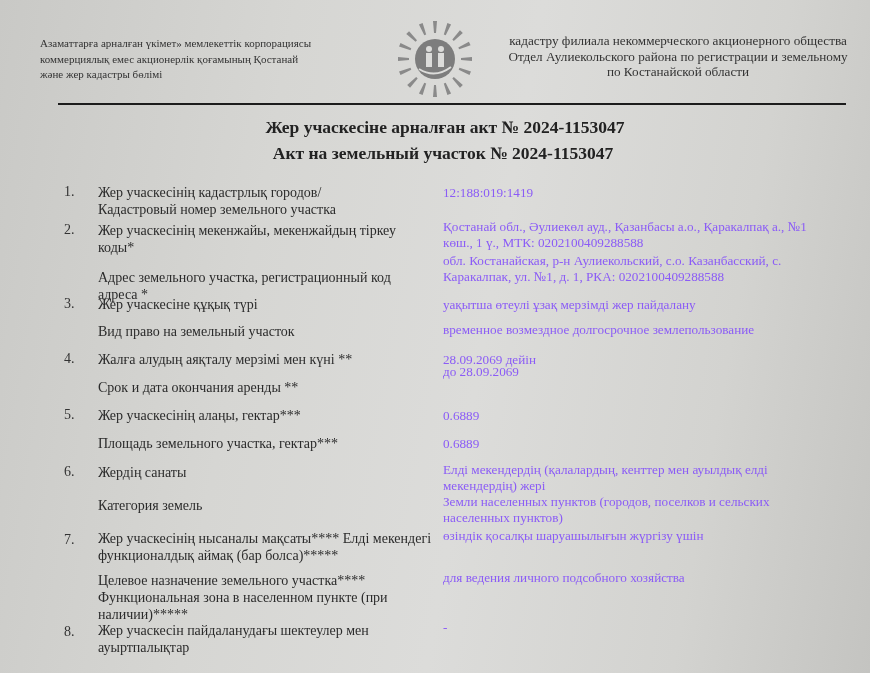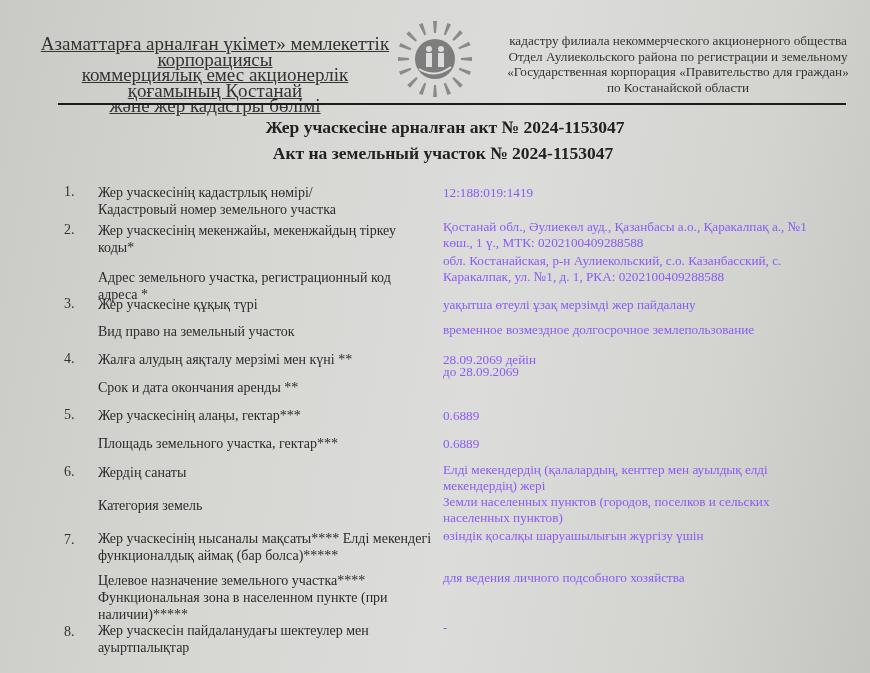--- a/index.html
+++ b/index.html
@@ -7,21 +7,21 @@
     width: 870px; height: 673px; overflow: hidden;
     background: linear-gradient(100deg, #c9c9c6 0%, #d6d6d3 30%, #dcdcda 55%, #d3d3d0 80%, #c4c4c1 100%);
     font-family: "Liberation Serif", "DejaVu Serif", serif;
     color: #2a2a2a;
     position: relative;
   }
   .page { position: absolute; left: 0; top: 0; width: 870px; height: 673px; }
 
   .hdr-left {
     position: absolute; left: 40px; top: 36px; width: 350px;
-    text-align: center; font-size: 19px; line-height: 15.5px; color: #333; text-decoration: underline;
+    font-size: 11px; line-height: 15.5px; color: #333;
   }
   .hdr-right {
     position: absolute; left: 498px; top: 33px; width: 360px;
     text-align: center; font-size: 13.2px; line-height: 15.5px; color: #333;
   }
   .logo {
     position: absolute; left: 398px; top: 18px; width: 74px; height: 82px;
   }
   .rule {
     position: absolute; left: 58px; top: 103px; width: 788px; height: 2px;
@@ -80,32 +80,31 @@
         <path d="M-9,-6 L-3,-6 L-3,8 L-9,8 Z" fill="#dcdcda"></path>
         <path d="M3,-6 L9,-6 L9,8 L3,8 Z" fill="#dcdcda"></path>
         <path d="M-16,10 Q0,20 16,8" stroke="#dcdcda" stroke-width="2" fill="none"></path>
       </g>
     </svg>
   </div>
 
   <div class="hdr-right">
     <div>кадастру филиала некоммерческого акционерного общества</div>
     <div>Отдел Аулиекольского района  по регистрации и земельному</div>
-    <div>«Государственная корпорация «Правительство для граждан»</div>
     <div>по Костанайской области</div>
   </div>
 
   <div class="rule"></div>
 
   <div class="title t1">Жер учаскесіне арналған акт  № 2024-1153047</div>
   <div class="title t2">Акт на земельный участок № 2024-1153047</div>
 
   <div>
     <div class="num" style="top:184px">1.</div>
-    <div class="lbl" style="top:184px">Жер учаскесінің кадастрлық нөмірі/</div>
+    <div class="lbl" style="top:184px">Жер учаскесінің кадастрлық городов/</div>
     <div class="lbl" style="top:201px">Кадастровый номер земельного участка</div>
     <div class="val" style="top:185px">12:188:019:1419</div>
   </div>
 
   <div>
     <div class="num" style="top:222px">2.</div>
     <div class="lbl" style="top:222px; width:318px">Жер учаскесінің мекенжайы, мекенжайдың тіркеу коды*</div>
     <div class="lbl" style="top:269px; width:318px">Адрес земельного участка, регистрационный код адреса *</div>
     <div class="val" style="top:219px; width:395px">Қостанай обл., Әулиекөл ауд., Қазанбасы а.о., Қаракалпақ а., №1 көш., 1 ү., МТК: 0202100409288588</div>
     <div class="val" style="top:253px; width:400px">обл. Костанайская, р-н Аулиекольский, с.о. Казанбасский, с. Каракалпак, ул. №1, д. 1, РКА: 0202100409288588</div>

